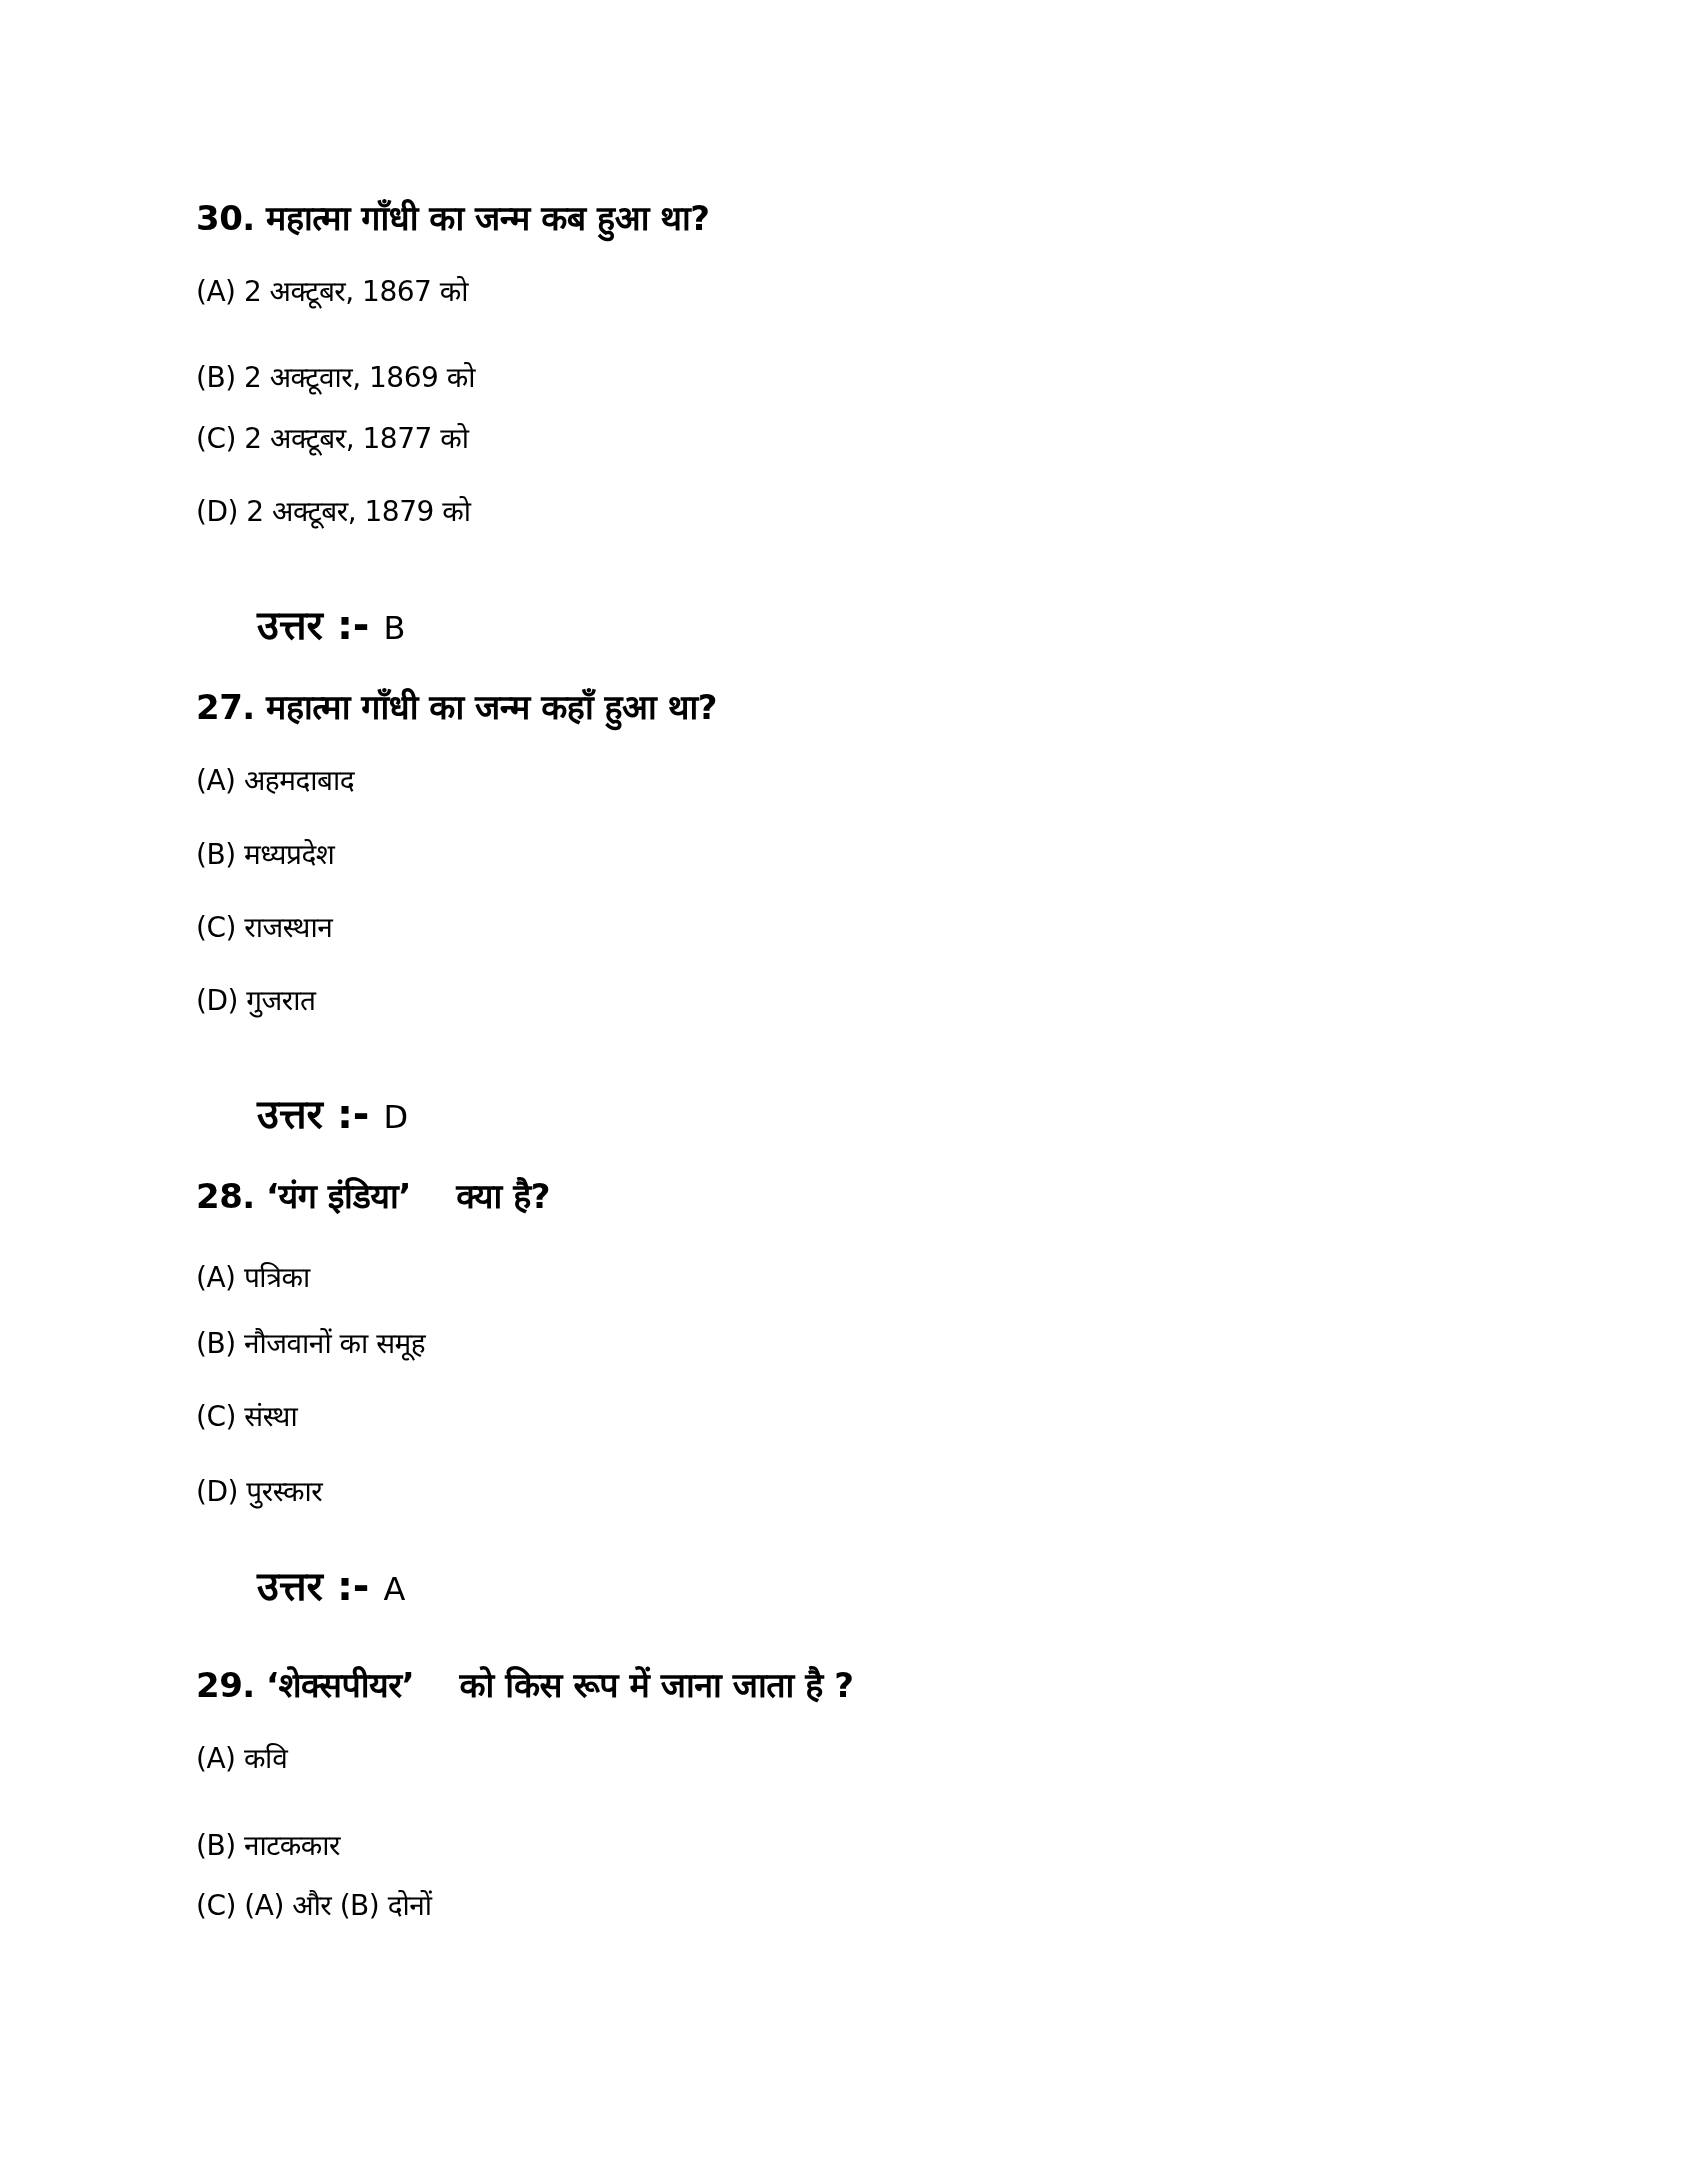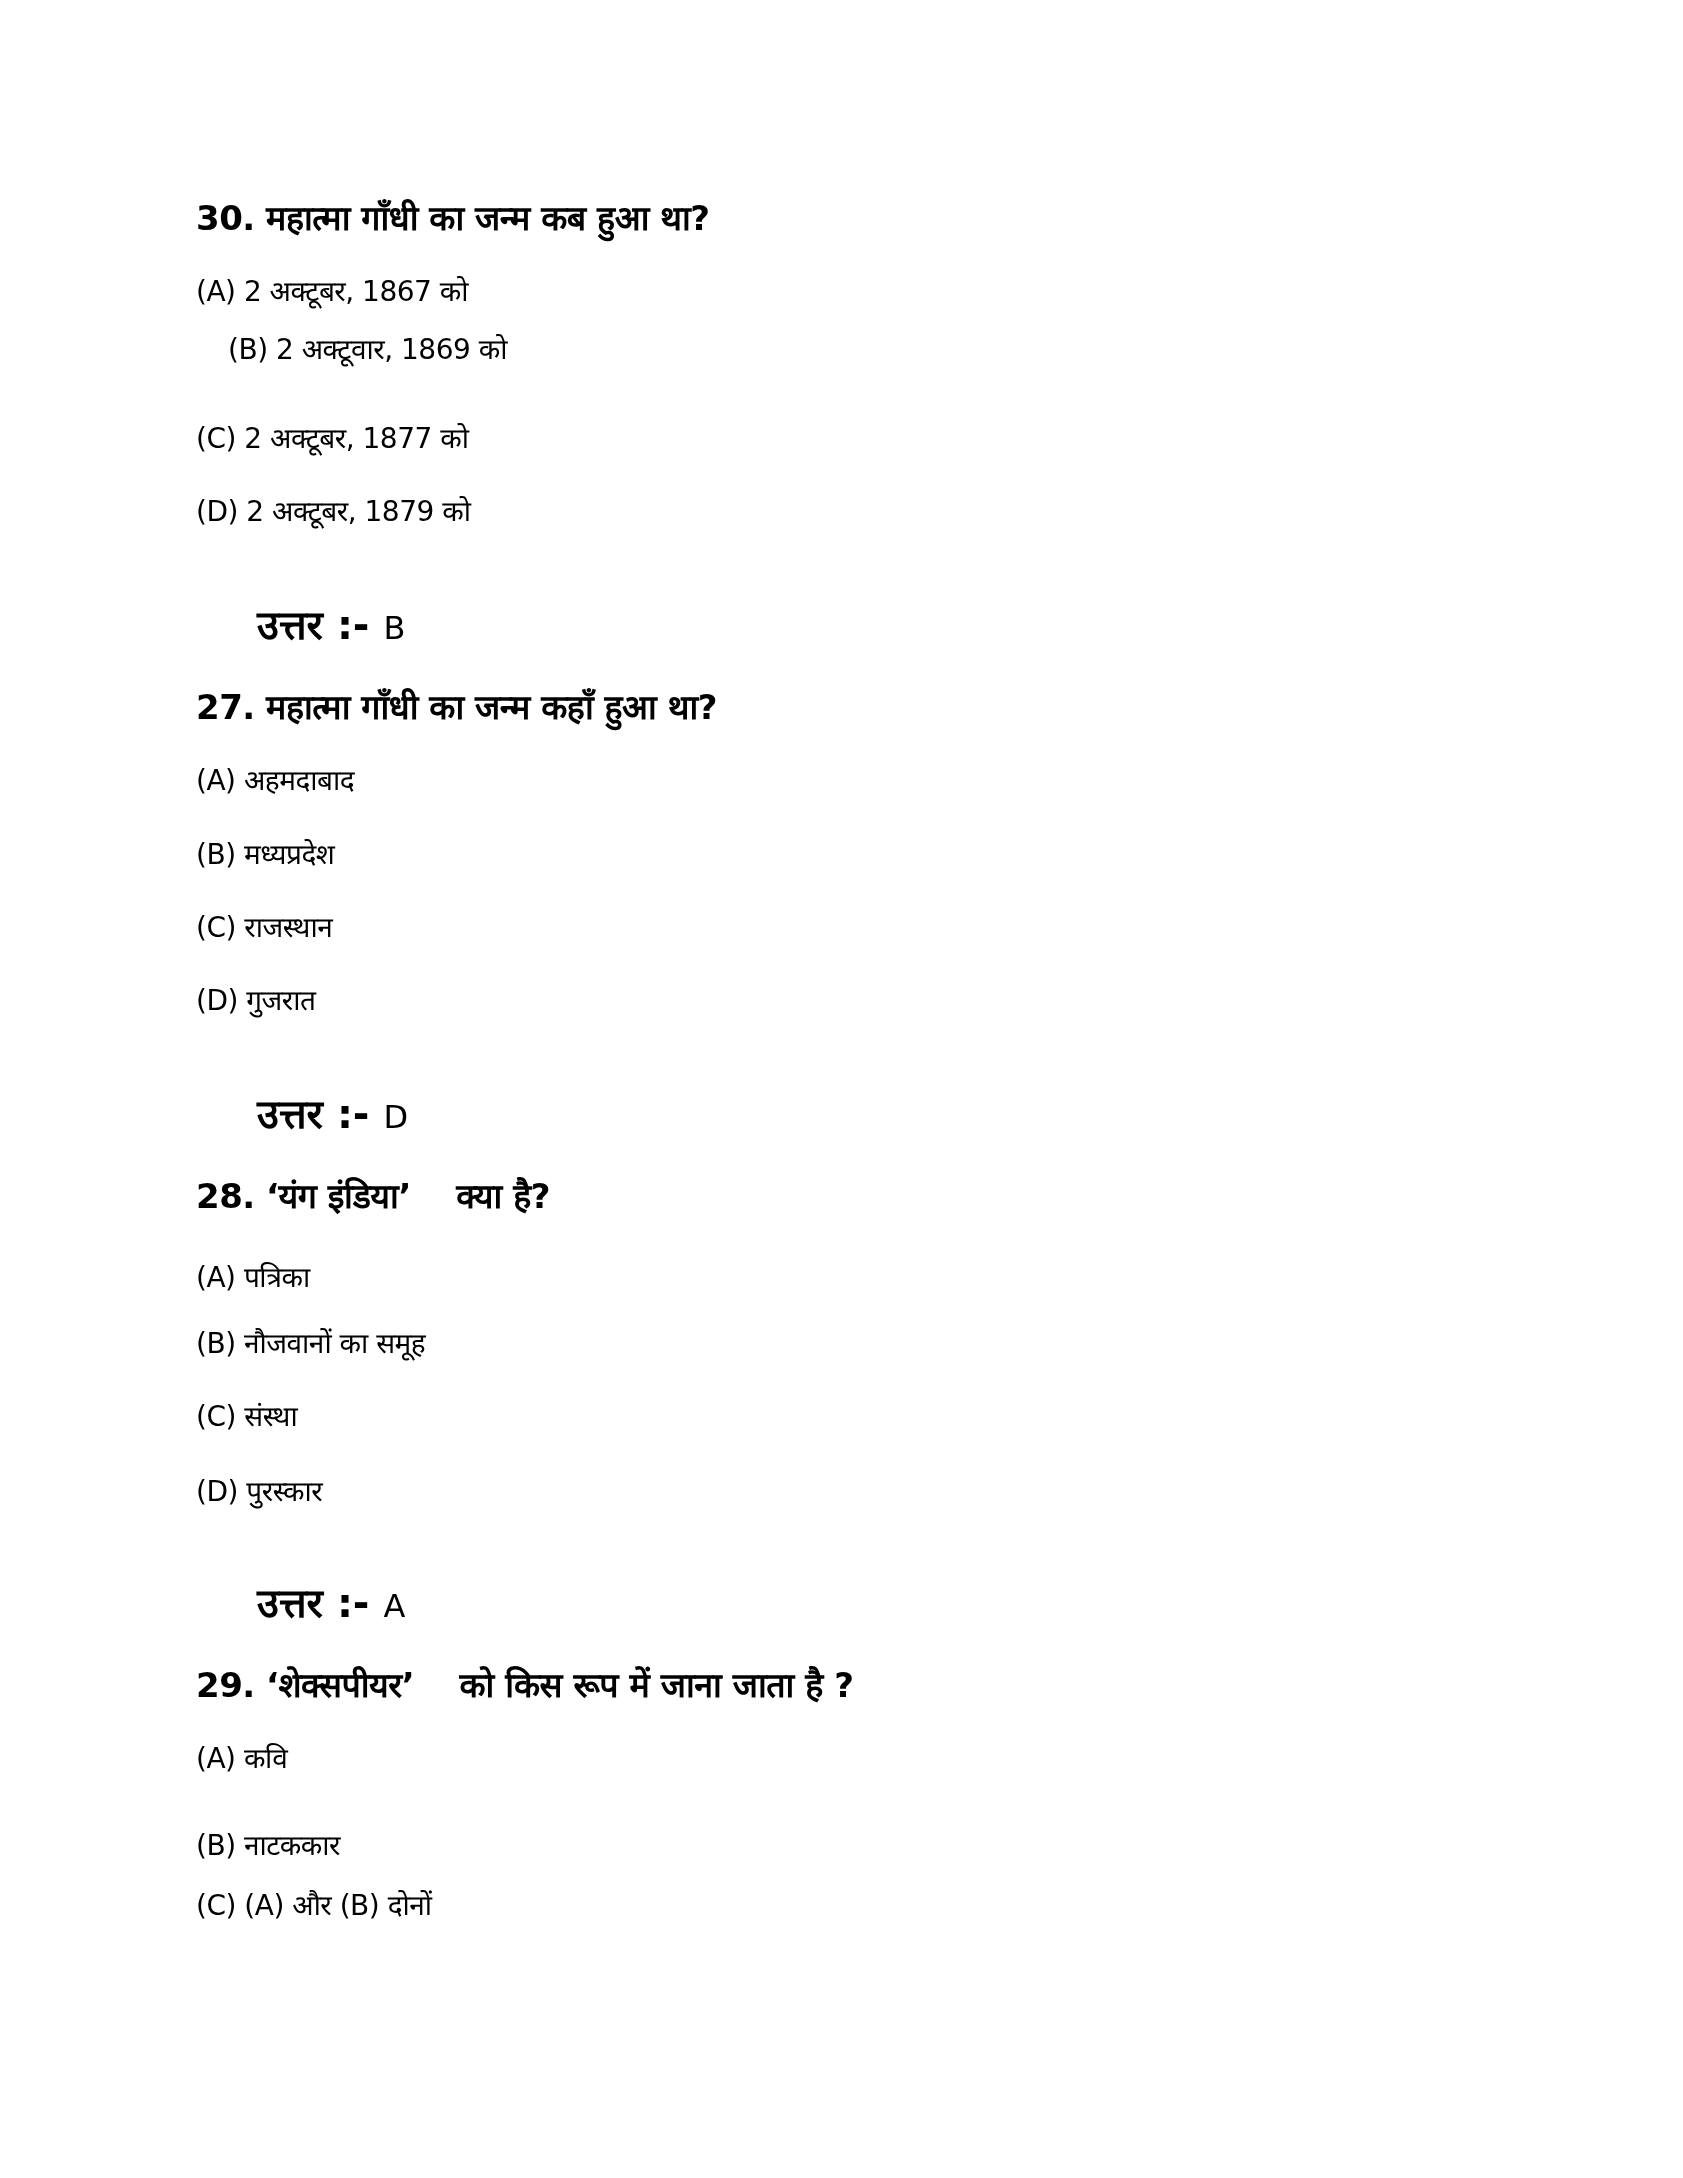--- a/index.html
+++ b/index.html
@@ -61,21 +61,21 @@
     }
   </style>
 </head>
 <body>
 
 <div class="page">
 
   <div class="question-block" style="top:198px;">
     <div class="q-title">30. महात्मा गाँधी का जन्म कब हुआ था?</div>
     <div class="option" style="top:74px;">(A) 2 अक्टूबर, 1867 को</div>
-    <div class="option" style="top:132px;margin-left:32px;">(B) 2 अक्टूवार, 1869 को</div>
+    <div class="option" style="top:160px;">(B) 2 अक्टूवार, 1869 को</div>
     <div class="option" style="top:221px;">(C) 2 अक्टूबर, 1877 को</div>
     <div class="option" style="top:294px;">(D) 2 अक्टूबर, 1879 को</div>
     <div class="answer" style="top:367px;">
       <span class="answer-label">उत्तर :- </span><span class="answer-value">B</span>
     </div>
   </div>
 
   <div class="question-block" style="top:687px;">
     <div class="q-title">27. महात्मा गाँधी का जन्म कहाँ हुआ था?</div>
     <div class="option" style="top:74px;">(A) अहमदाबाद</div>
@@ -86,21 +86,21 @@
       <span class="answer-label">उत्तर :- </span><span class="answer-value">D</span>
     </div>
   </div>
 
   <div class="question-block" style="top:1176px;">
     <div class="q-title">28. ‘यंग इंडिया’    क्या है?</div>
     <div class="option" style="top:82px;">(A) पत्रिका</div>
     <div class="option" style="top:148px;">(B) नौजवानों का समूह</div>
     <div class="option" style="top:221px;">(C) संस्था</div>
     <div class="option" style="top:296px;">(D) पुरस्कार</div>
-    <div class="answer" style="top:367px;">
+    <div class="answer" style="top:350px;">
       <span class="answer-label">उत्तर :- </span><span class="answer-value">A</span>
     </div>
   </div>
 
   <div class="question-block" style="top:1665px;">
     <div class="q-title">29. ‘शेक्सपीयर’    को किस रूप में जाना जाता है ?</div>
     <div class="option" style="top:74px;">(A) कवि</div>
     <div class="option" style="top:161px;">(B) नाटककार</div>
     <div class="option" style="top:221px;">(C) (A) और (B) दोनों</div>
   </div>

